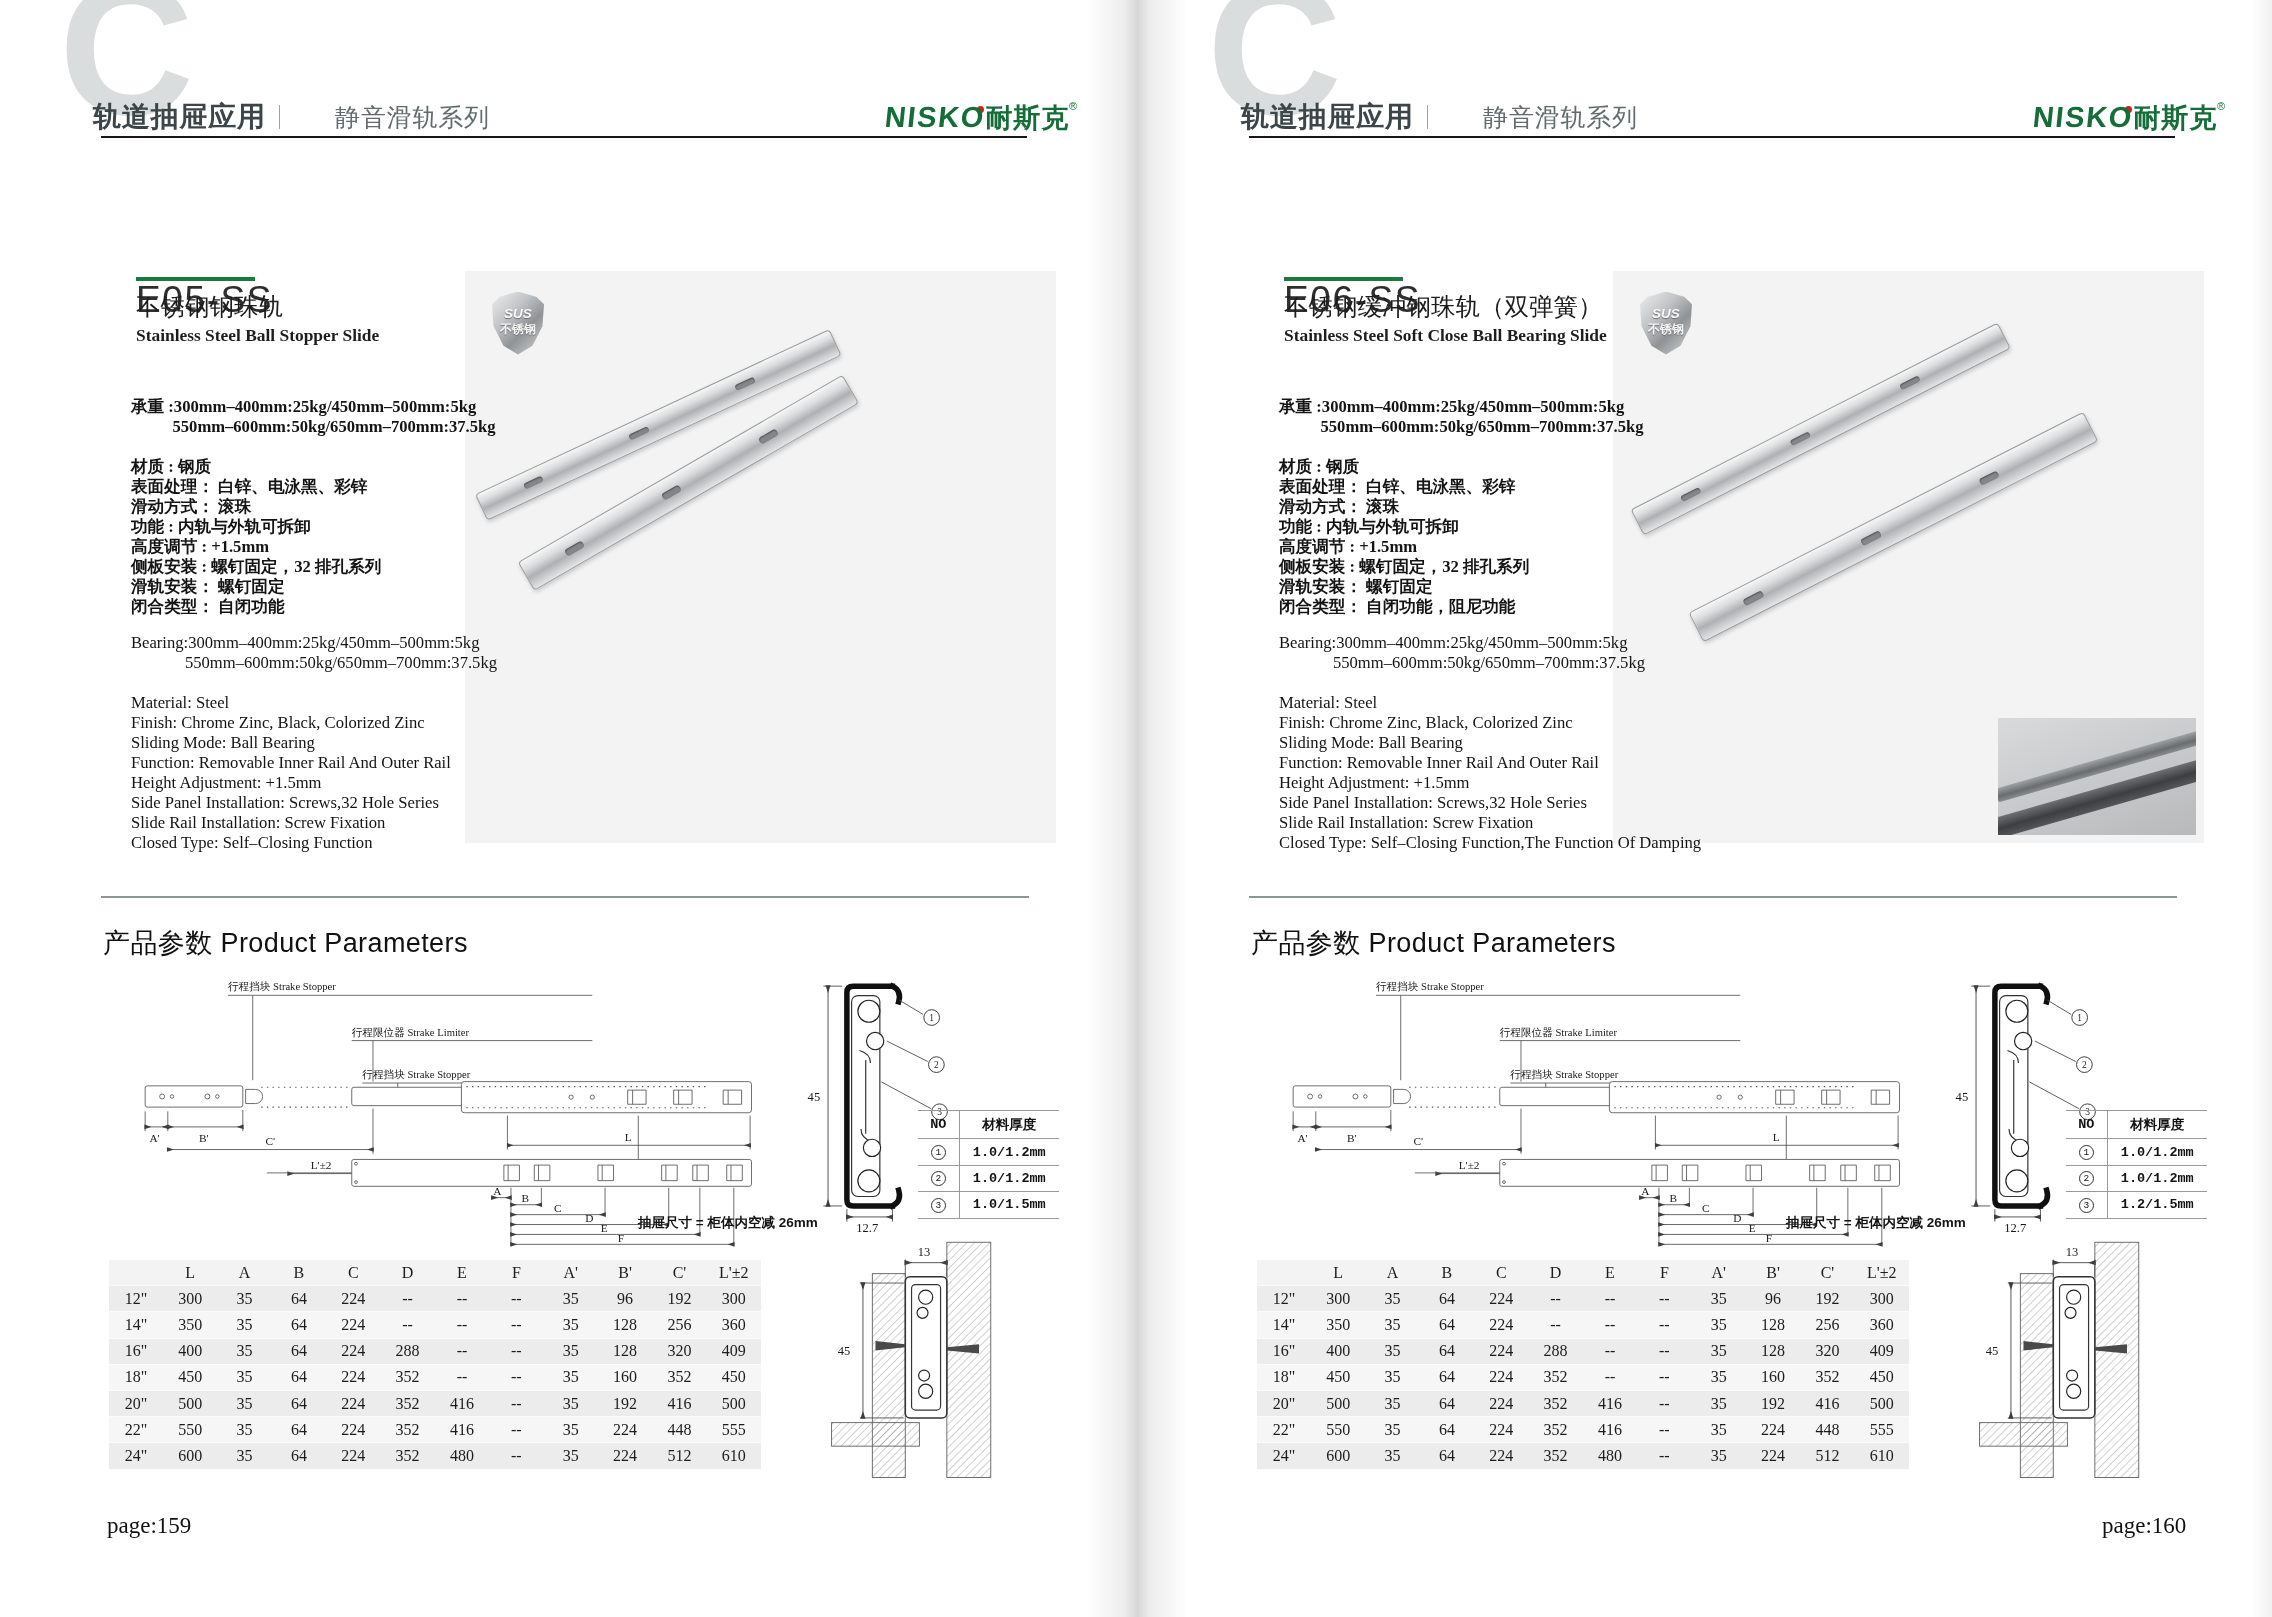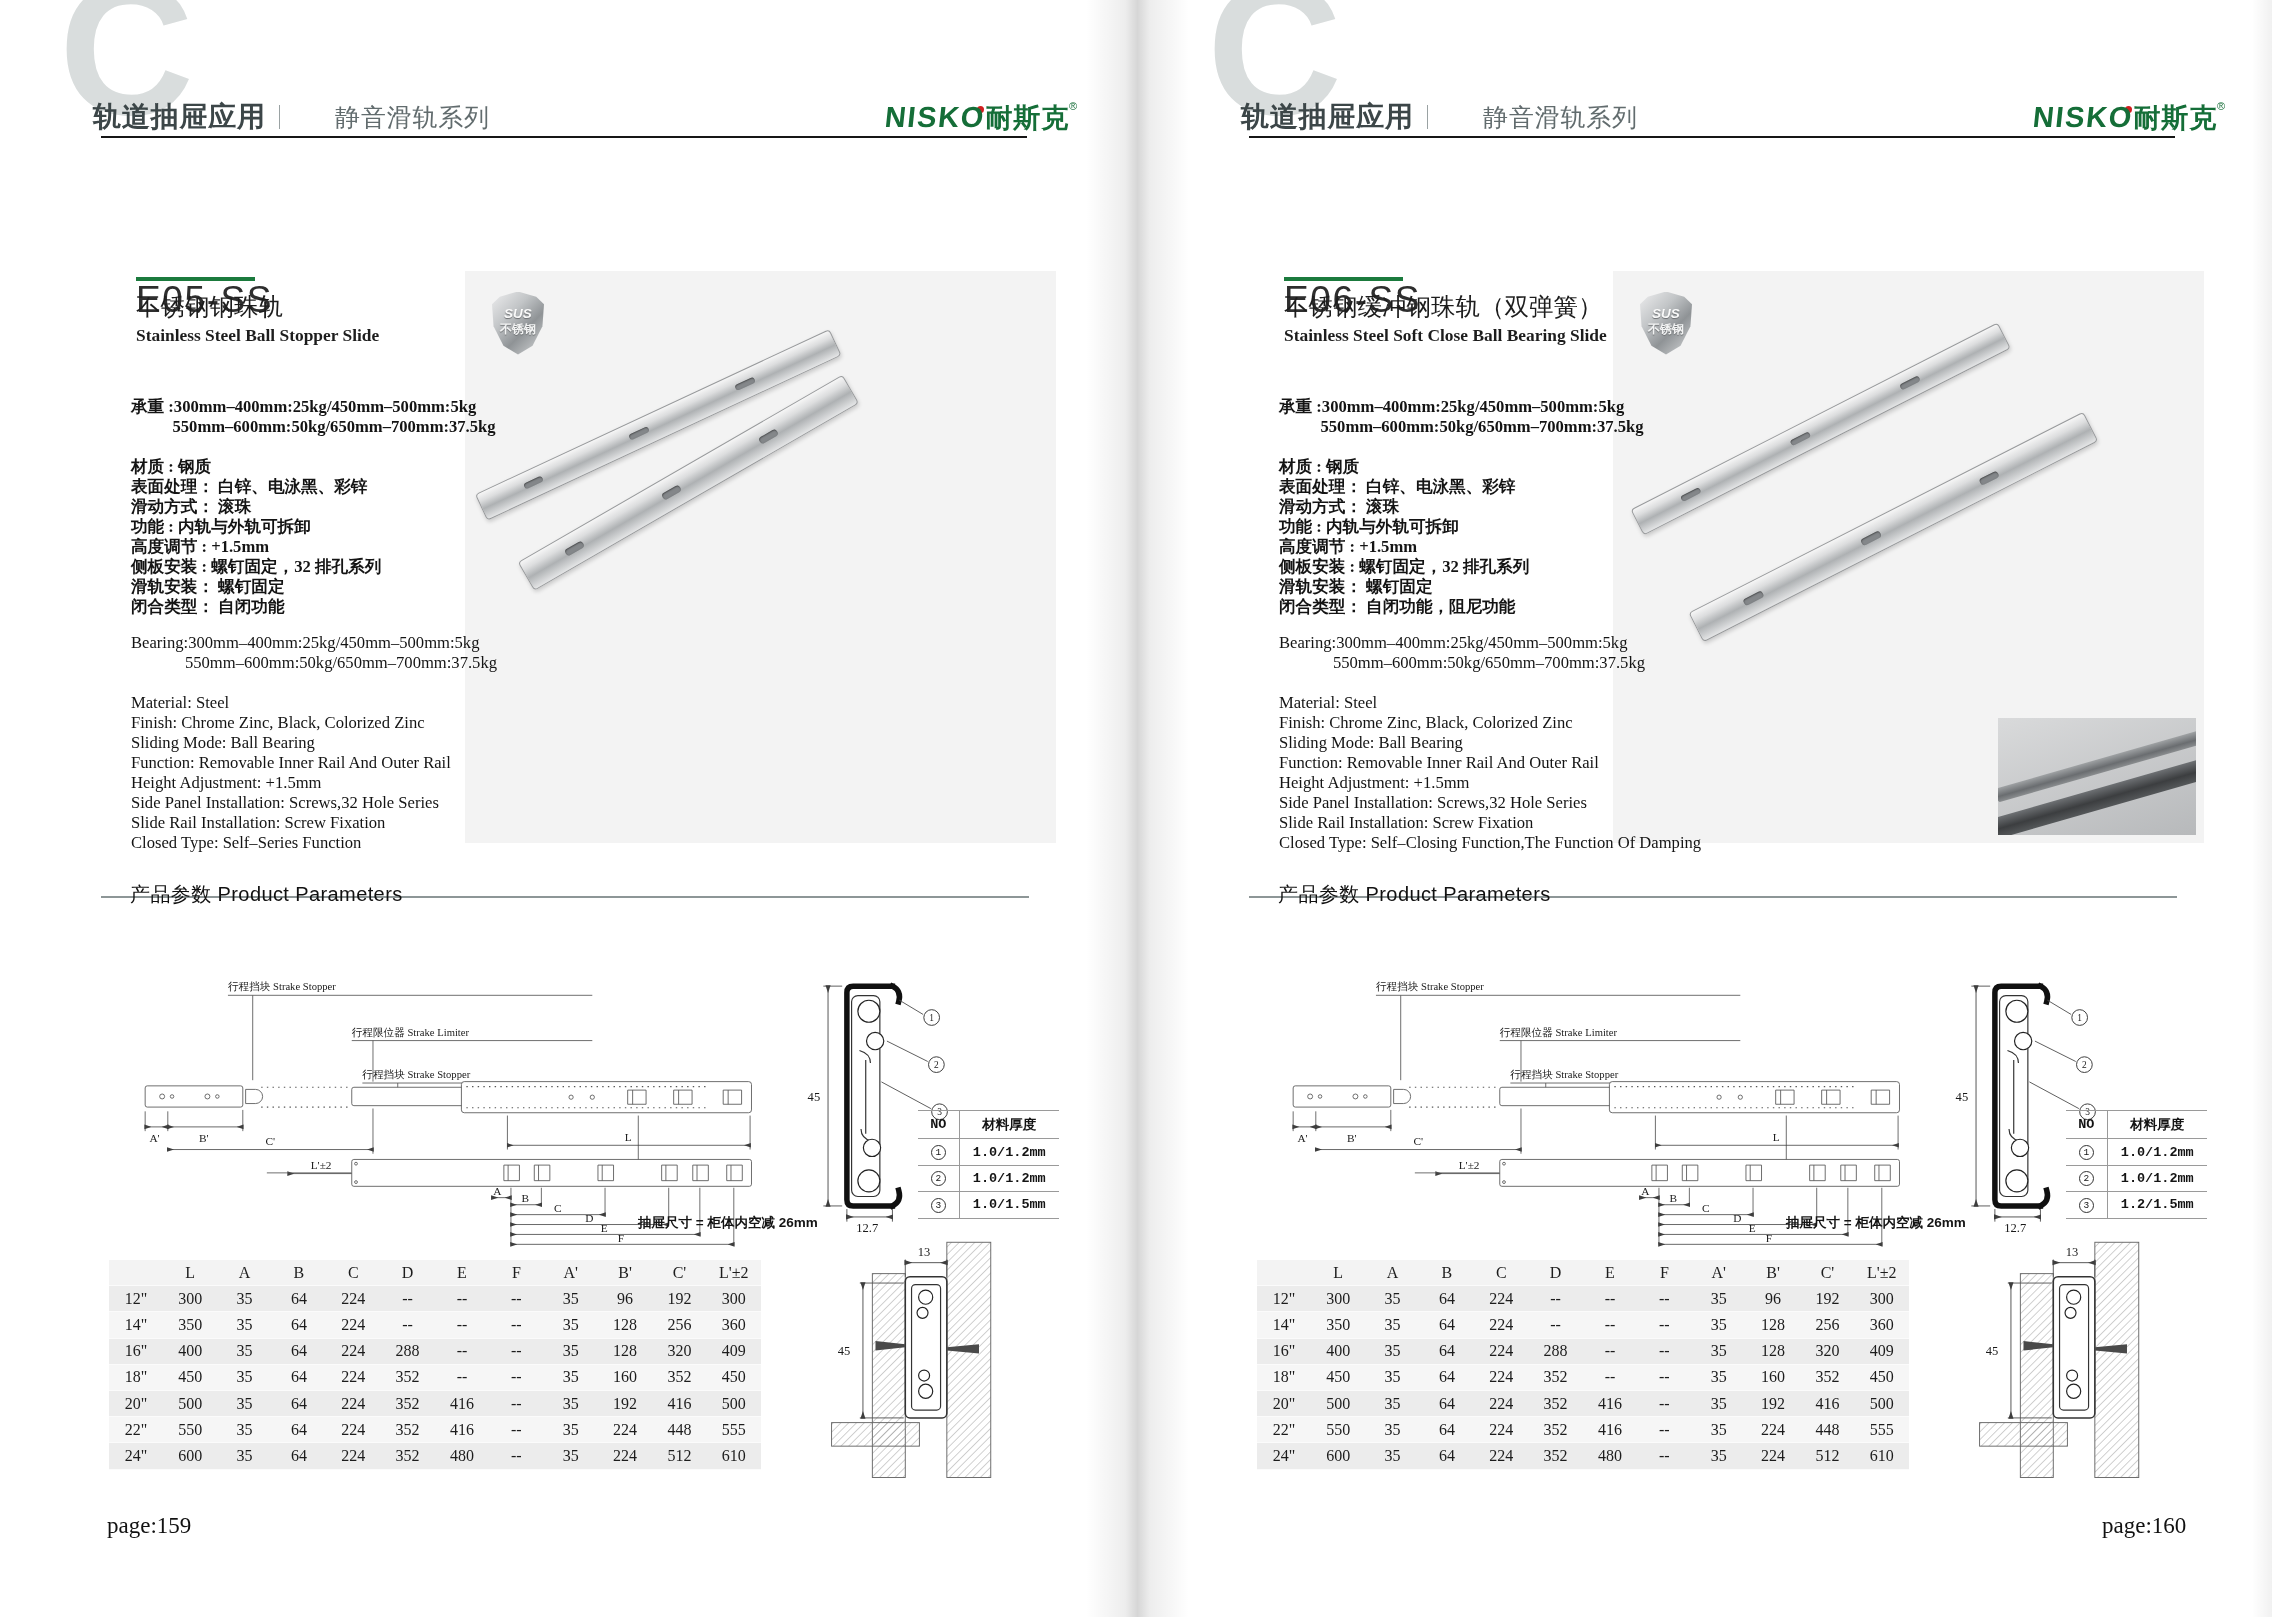--- a/index.html
+++ b/index.html
@@ -68,21 +68,21 @@
     background:linear-gradient(180deg,#9fa2a4 0%,#6a6d70 60%,#8a8d8f 100%); border-radius:2.4px; }
 
   
   .specs { position:absolute; left:131px; width:364px; font-family:"Liberation Serif", serif; color:#141414; }
   .specs-cn { top:397px; font-weight:600; }
   .specs-en { top:633px; font-weight:400; }
   .spec-line { font-size:16.6px; line-height:20px; min-height:20px; white-space:pre; }
 
   
   .section-rule  { position:absolute; left:101px; top:896px; width:928px; height:1.6px; background:#8d9697; }
-  .section-title { position:absolute; left:103px; top:881px; font-size:20px; color:#111; letter-spacing:0.4px;margin-left:27px; }
+  .section-title { position:absolute; left:103px; top:925px; font-size:27px; color:#111; letter-spacing:0.4px; }
 
   
   svg { position:absolute; overflow:visible; }
   .tech-drawing  { left:103px;  top:967px; width:685px; height:283px; }
   .cross-section { left:804px; top:972px; width:158px; height:263px; }
   .install       { left:825px; top:1236px; width:228px; height:247px; }
   .ln  { stroke:#555; stroke-width:1.2; fill:none; }
   .lnw { stroke:#555; stroke-width:1.2; fill:#fff; }
   .dot { stroke:#555; stroke-width:1.6; fill:none; stroke-dasharray:2 6; }
   .dim { stroke:#3e3e3e; stroke-width:1.1; fill:none; }
@@ -176,21 +176,21 @@
           <div class="spec-line">Bearing:300mm–400mm:25kg/450mm–500mm:5kg</div>
           <div class="spec-line">             550mm–600mm:50kg/650mm–700mm:37.5kg</div>
           <div class="spec-line"></div>
           <div class="spec-line">Material: Steel</div>
           <div class="spec-line">Finish: Chrome Zinc, Black, Colorized Zinc</div>
           <div class="spec-line">Sliding Mode: Ball Bearing</div>
           <div class="spec-line">Function: Removable Inner Rail And Outer Rail</div>
           <div class="spec-line">Height Adjustment: +1.5mm</div>
           <div class="spec-line">Side Panel Installation: Screws,32 Hole Series</div>
           <div class="spec-line">Slide Rail Installation: Screw Fixation</div>
-          <div class="spec-line">Closed Type: Self–Series Function</div>
+          <div class="spec-line">Closed Type: Self–Closing Function</div>
         </div>
 
     <div class="section-rule"></div>
     <div class="section-title">产品参数 Product Parameters</div>
 
     <svg class="tech-drawing" viewBox="0 0 865 400">
       <defs>
         <marker id="m0d" markerWidth="9" markerHeight="8" refX="8" refY="4" orient="auto-start-reverse">
           <path d="M0,4 L9,1 L9,7 z" fill="#3e3e3e"></path>
         </marker>

